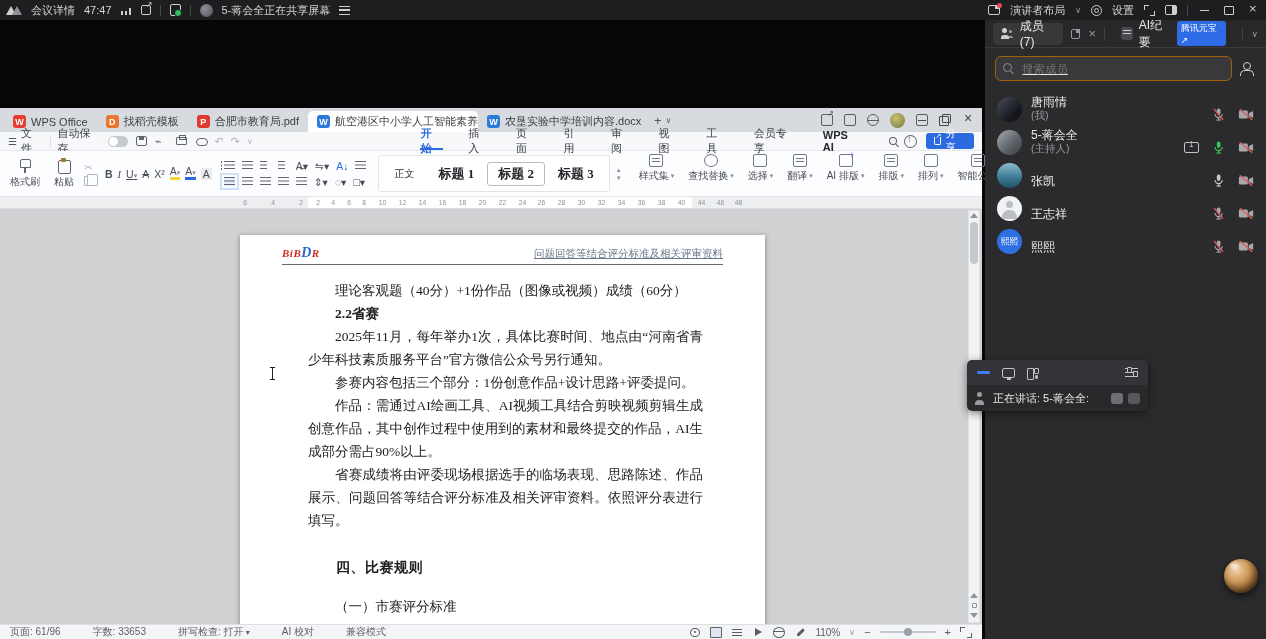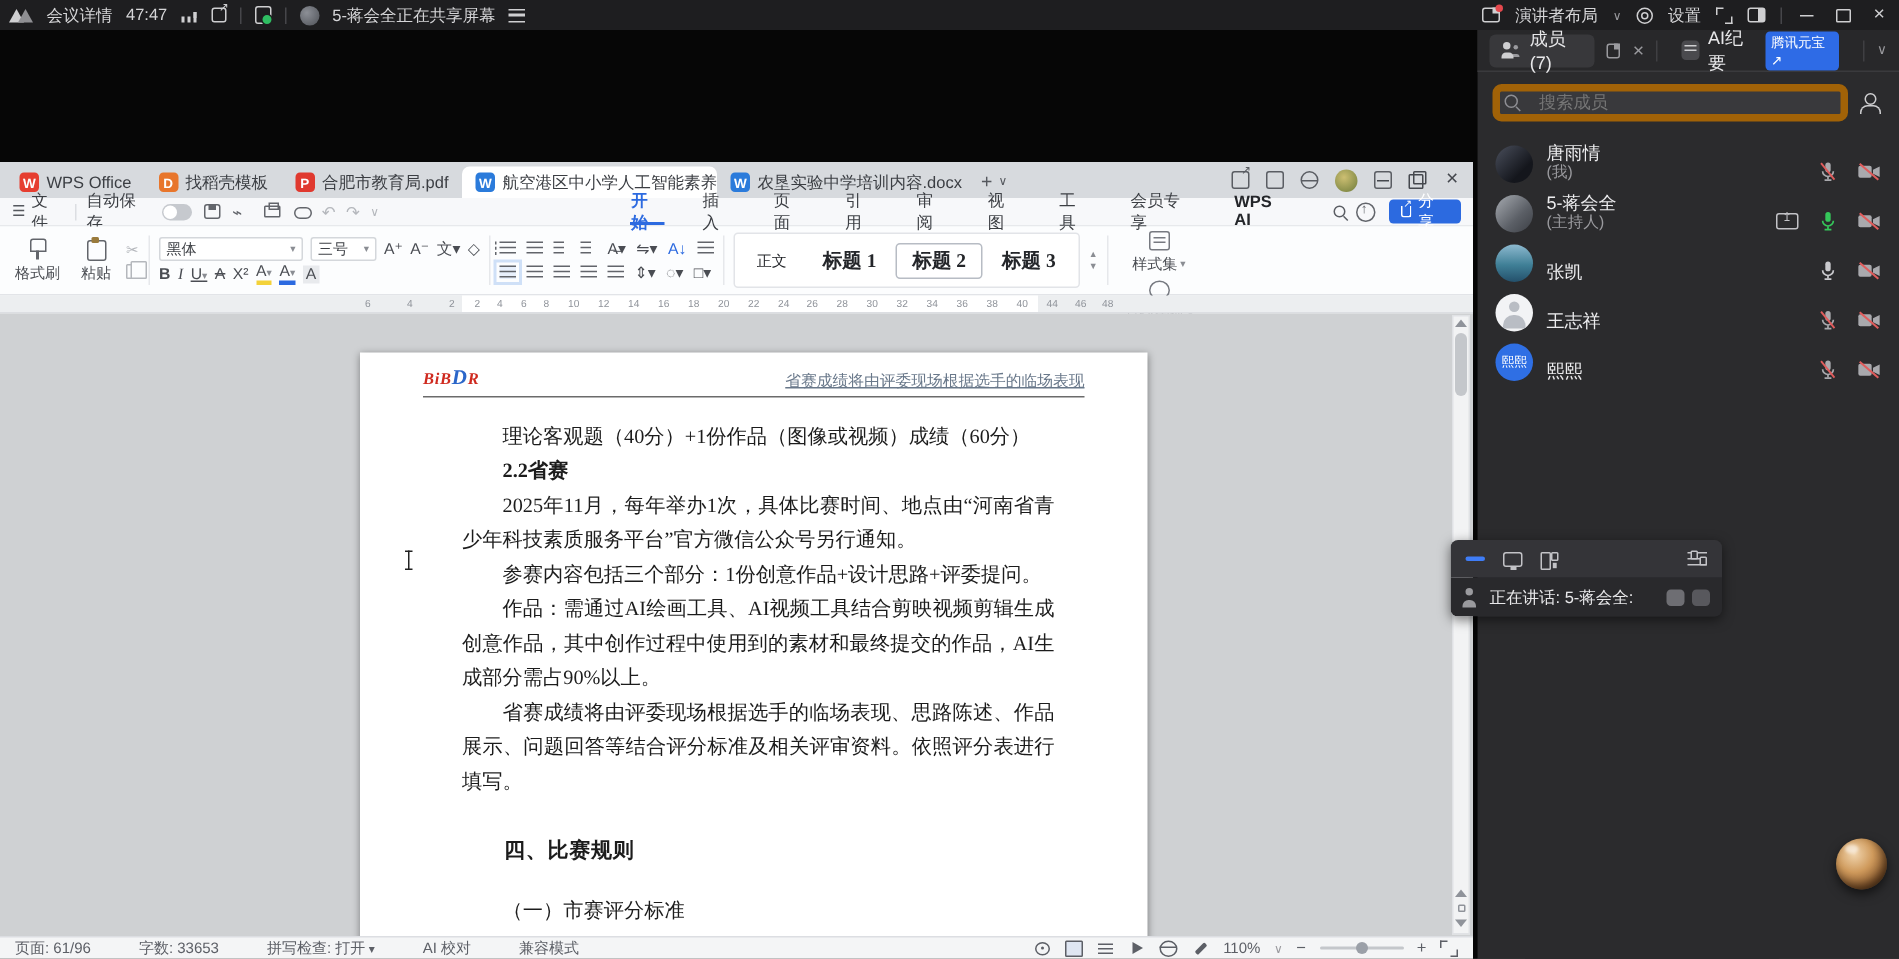--- a/index.html
+++ b/index.html
@@ -210,22 +210,22 @@
   .i-people::after { content:""; position:absolute; left:0; bottom:0; width:8px; height:4px; border-radius:3px 3px 0 0; background:#cfcfd1; box-shadow:5px 0 0 -1px #9a9a9e; }
   .i-popout { width:10px; height:10px; border:1.2px solid #9a9a9e; border-radius:2px; position:relative; }
   .i-popout::after { content:""; position:absolute; right:-1px; top:-1px; width:4px; height:4px; background:#9a9a9e; }
   .ph-x { color:#9a9a9e; font-size:13px; }
   .ph-sep { width:1px; height:14px; background:#3f3f42; }
   .i-ainote { width:13px; height:13px; border-radius:3px; background:#4a4a4e; position:relative; }
   .i-ainote::after { content:""; position:absolute; left:2.5px; top:3px; width:8px; height:1.2px; background:#cfcfd1; box-shadow:0 3px 0 #cfcfd1, 0 6px 0 -2px #cfcfd1; }
   .ai-badge { background:#2e6be6; color:#fff; font-size:9px; border-radius:3px; padding:1px 4px; display:flex; align-items:center; gap:1px; }
   .ph-caret { margin-left:auto; color:#9a9a9e; font-size:9px; display:flex; align-items:center; gap:8px; }
   .search-row { display:flex; align-items:center; gap:8px; padding:8px 10px 6px; }
-  .search-input { flex:1; height:25px; background:#39393c; border:5px solid #a16207; border-radius:6px;
-    color:#e8e8ea; font-size:11.5px; padding:0 8px 0 26px; outline:none; }
+  .search-input { flex:1; height:25px; background:#39393c; border:1px solid #a16207; border-radius:6px;
+    color:#e8e8ea; font-size:11.5px; padding:0 8px 0 26px; outline:none;text-decoration:underline; }
   .search-wrap { position:relative; flex:1; display:flex; }
   .search-wrap .i-search2 { position:absolute; left:8px; top:7px; width:9px; height:9px; border:1.3px solid #8e8e93; border-radius:50%; }
   .search-wrap .i-search2::after { content:""; position:absolute; right:-3px; bottom:-2px; width:4px; height:1.3px; background:#8e8e93; transform:rotate(45deg); }
   .i-addperson { width:16px; height:14px; position:relative; }
   .i-addperson::before { content:""; position:absolute; left:3px; top:0; width:6px; height:6px; border:1.3px solid #cfcfd1; border-radius:50%; }
   .i-addperson::after { content:""; position:absolute; left:0; bottom:0; width:12px; height:5px; border:1.3px solid #cfcfd1; border-bottom:none; border-radius:5px 5px 0 0; } 
   .member-list { padding-top:2px; }
   .member-row { height:33px; display:flex; align-items:flex-end; padding:0 12px; gap:9px; }
   .m-avatar { width:25px; height:25px; border-radius:50%; flex:none; display:flex; align-items:center; justify-content:center; font-size:8.5px; color:#fff; position:relative; overflow:hidden; }
   .av-photo-dark { background:linear-gradient(135deg,#4a4f5c 0%,#14161c 70%); }
@@ -440,34 +440,20 @@
         <span class="bigico ico-clip"></span>
         <span>粘贴</span>
       </div>
       <div class="smallcol">
         <span class="ico-scissors"></span>
         <span class="ico-copy"></span>
       </div>
       <div class="rb-sep"></div>
       <div class="fontcol">
         <div class="fontrow">
-          <span class="select-box fname">
-            <span>黑体</span>
-              <span class="rg-caret">▾</span>
-          </span>
-          <span class="select-box fsize">
-            <span>三号</span>
-              <span class="rg-caret">▾</span>
-          </span>
-          <span class="fx">A⁺</span>
-          <span class="fx">A⁻</span>
-          <span class="fx">文▾</span>
-          <span class="fx">◇</span>
-        </div>
-        <div class="fontrow">
           <span class="fx"><b>B</b></span>
           <span class="fx"><i>I</i></span>
           <span class="fx u"><span>U</span><span class="rg-caret">▾</span></span>
           <span class="fx"><s>A</s></span>
           <span class="fx">X²</span>
           <span class="fx hl">A<span class="rg-caret">▾</span></span>
           <span class="fx fc">A<span class="rg-caret">▾</span></span>
           <span class="fx shd">A</span>
         </div>
       </div>
@@ -511,21 +497,21 @@
 
           <span class="style-item st3">
             <span>标题 3</span>
           </span>
         </div>
       <div class="gal-arrows">
         <span>▲</span>
           <span>▼</span>
       </div>
       <div class="rb-sep"></div>
-      <div style="display:flex;align-items:center;gap:4px;flex-direction:column;">
+      <div style="display:flex;align-items:flex-start;gap:4px;">
 
           <div class="rgrp">
             <span class="rg-ico lines"></span>
             <span style="display:flex;align-items:center;gap:2px;">
               <span>样式集</span>
               <span class="rg-caret">▾</span>
             </span>
           </div>
 
           <div class="rgrp">
@@ -622,21 +608,21 @@
       <span class="ruler-num">44</span>
           <span class="ruler-num">46</span>
           <span class="ruler-num">48</span>
         </div>
     </div>
 
     <div class="canvas">
       <div class="page">
         <div class="page-header">
           <span class="hdr-logo"><span>BiB</span><span class="ld">D</span><span>R</span></span>
-          <span class="hdr-title">省赛成绩将由评委现场根据选手的临场表现</span>
+          <span class="hdr-title">问题回答等结合评分标准及相关评审资料</span>
         </div>
         <div>
 
             <div class="par p-body">理论客观题（40分）+1份作品（图像或视频）成绩（60分）</div>
 
             <div class="par p-bold">2.2省赛</div>
 
             <div class="par p-body">2025年11月，每年举办1次，具体比赛时间、地点由“河南省青少年科技素质服务平台”官方微信公众号另行通知。</div>
 
             <div class="par p-body">参赛内容包括三个部分：1份创意作品+设计思路+评委提问。</div>

